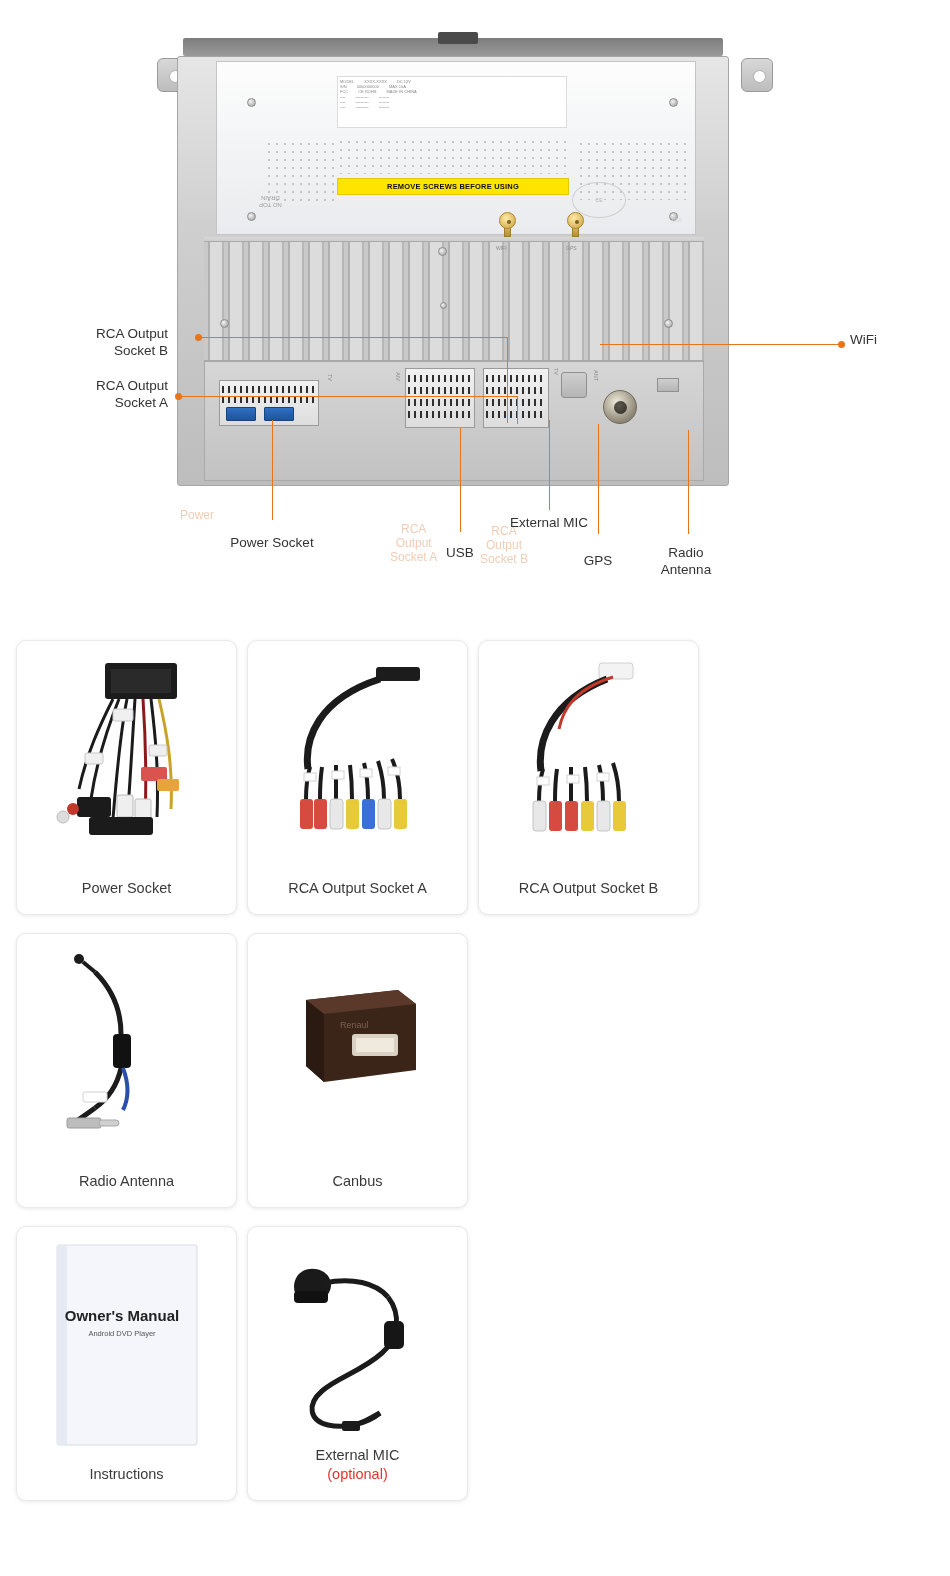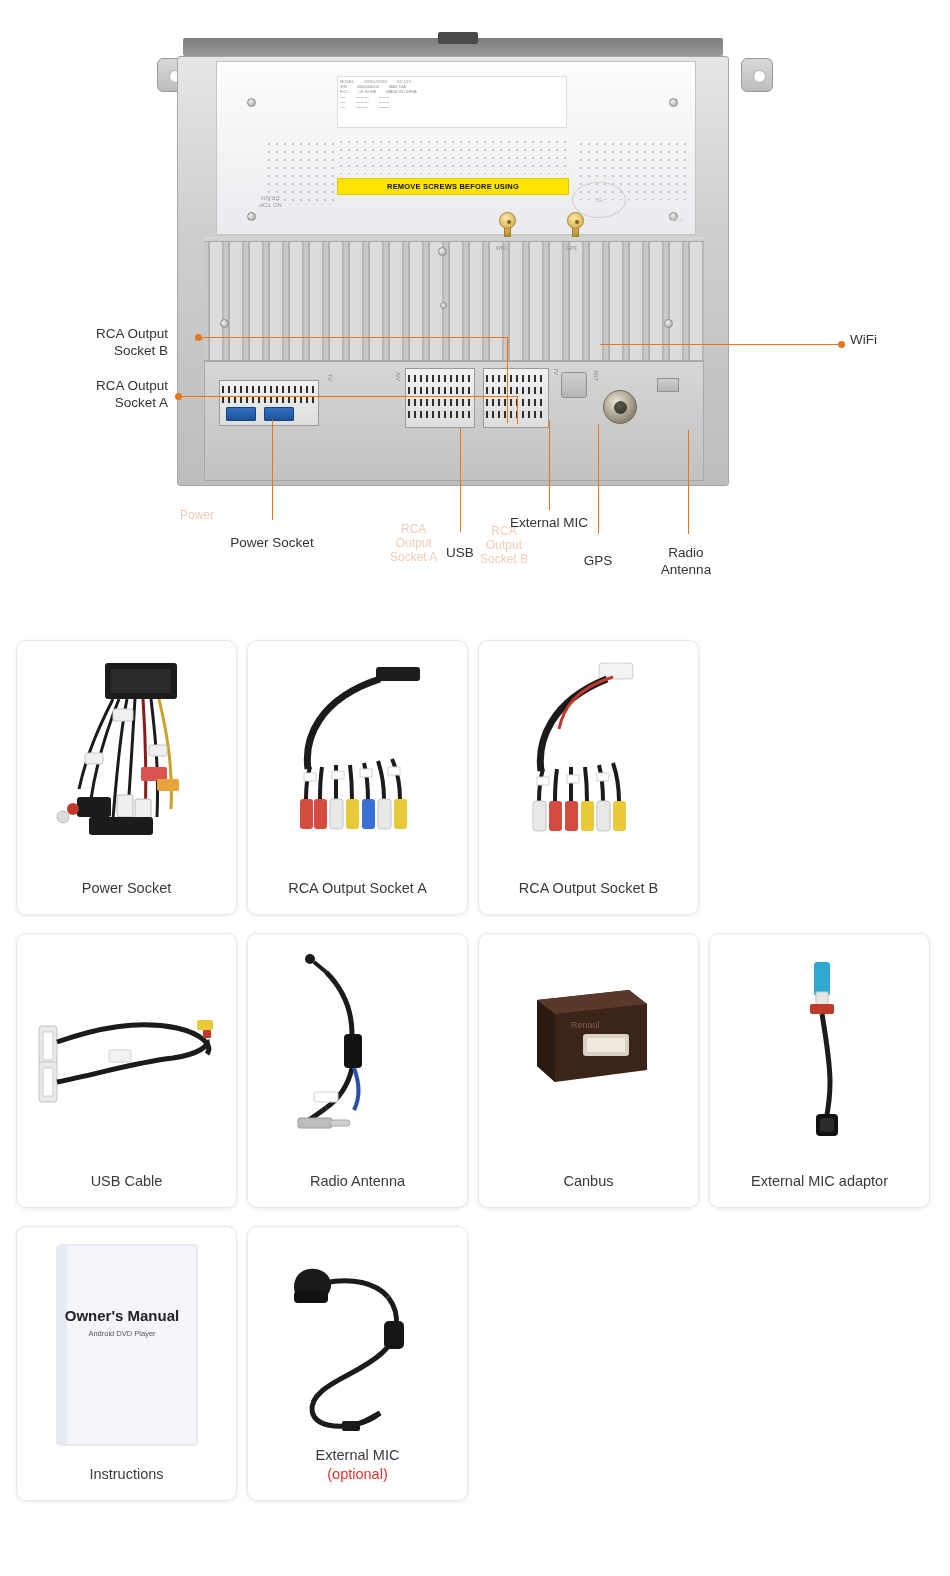--- a/index.html
+++ b/index.html
@@ -484,36 +484,20 @@
           </svg>
         </div>
         <div class="cap">RCA Output
 Socket B</div>
       </div>
 
     </div>
 
     <div class="grid-row">
 
-      <div class="card">
-        <div class="art">
-          <svg width="221" height="210" viewBox="0 0 221 210">
-            <rect x="22" y="84" width="18" height="40" rx="3" fill="#e9e9e9" stroke="#c2c2c2"></rect>
-            <rect x="26" y="90" width="10" height="28" fill="#fff" stroke="#ccc"></rect>
-            <rect x="22" y="120" width="18" height="40" rx="3" fill="#e9e9e9" stroke="#c2c2c2"></rect>
-            <rect x="26" y="126" width="10" height="28" fill="#fff" stroke="#ccc"></rect>
-            <path d="M40 100 C80 86 120 78 160 86 C186 92 196 104 190 112" stroke="#1b1b1b" stroke-width="5" fill="none"></path>
-            <path d="M40 140 C80 132 120 120 156 116 C182 112 192 104 190 98" stroke="#1b1b1b" stroke-width="5" fill="none"></path>
-            <rect x="180" y="78" width="16" height="10" rx="2" fill="#e8c93a"></rect>
-            <rect x="186" y="88" width="8" height="8" rx="1" fill="#c0392b"></rect>
-            <rect x="92" y="108" width="22" height="12" rx="2" fill="#f2f2f2" stroke="#cfcfcf"></rect>
-          </svg>
-        </div>
-        <div class="cap">USB Cable</div>
-      </div>
 
       <div class="card">
         <div class="art">
           <svg width="221" height="210" viewBox="0 0 221 210">
             <path d="M66 20 L78 30" stroke="#1b1b1b" stroke-width="4"></path>
             <circle cx="62" cy="17" r="5" fill="#1b1b1b"></circle>
             <path d="M78 30 C96 48 104 70 104 92" stroke="#1b1b1b" stroke-width="5" fill="none"></path>
             <rect x="96" y="92" width="18" height="34" rx="4" fill="#111"></rect>
             <path d="M104 126 C100 144 92 156 78 166" stroke="#1b1b1b" stroke-width="5" fill="none"></path>
             <path d="M106 126 C112 142 112 156 106 168" stroke="#2b4fa8" stroke-width="4" fill="none"></path>
@@ -533,35 +517,20 @@
             <path d="M58 58 L150 48 L168 62 L76 72 Z" fill="#5a392a"></path>
             <path d="M58 58 L76 72 L76 140 L58 124 Z" fill="#2b1a12"></path>
             <rect x="104" y="92" width="46" height="22" rx="3" fill="#d9d2c4"></rect>
             <rect x="108" y="96" width="38" height="14" fill="#efe9de"></rect>
             <text x="92" y="86" font-family="Liberation Sans" font-size="9" fill="#7a6152">Renaul</text>
           </svg>
         </div>
         <div class="cap">Canbus</div>
       </div>
 
-      <div class="card">
-        <div class="art">
-          <svg width="221" height="210" viewBox="0 0 221 210">
-            <rect x="104" y="20" width="16" height="34" rx="3" fill="#2ea8cf"></rect>
-            <rect x="106" y="50" width="12" height="14" fill="#e6e6e6" stroke="#c6c6c6"></rect>
-            <rect x="100" y="62" width="24" height="10" rx="2" fill="#c0392b"></rect>
-            <path d="M112 72 C116 96 120 120 120 140" stroke="#1b1b1b" stroke-width="5" fill="none"></path>
-            <path d="M120 140 C120 156 118 168 116 178" stroke="#1b1b1b" stroke-width="5" fill="none"></path>
-            <rect x="106" y="172" width="22" height="22" rx="4" fill="#111"></rect>
-            <rect x="110" y="176" width="14" height="14" rx="2" fill="#2a2a2a"></rect>
-          </svg>
-        </div>
-        <div class="cap">External MIC
-adaptor</div>
-      </div>
     </div>
 
     <div class="grid-row">
 
       <div class="card">
         <div class="art">
           <svg width="221" height="230" viewBox="0 0 221 230">
             <rect x="40" y="10" width="140" height="200" rx="2" fill="#f4f6fb" stroke="#d8dce6"></rect>
             <rect x="40" y="10" width="10" height="200" fill="#e6eaf3"></rect>
           </svg>

